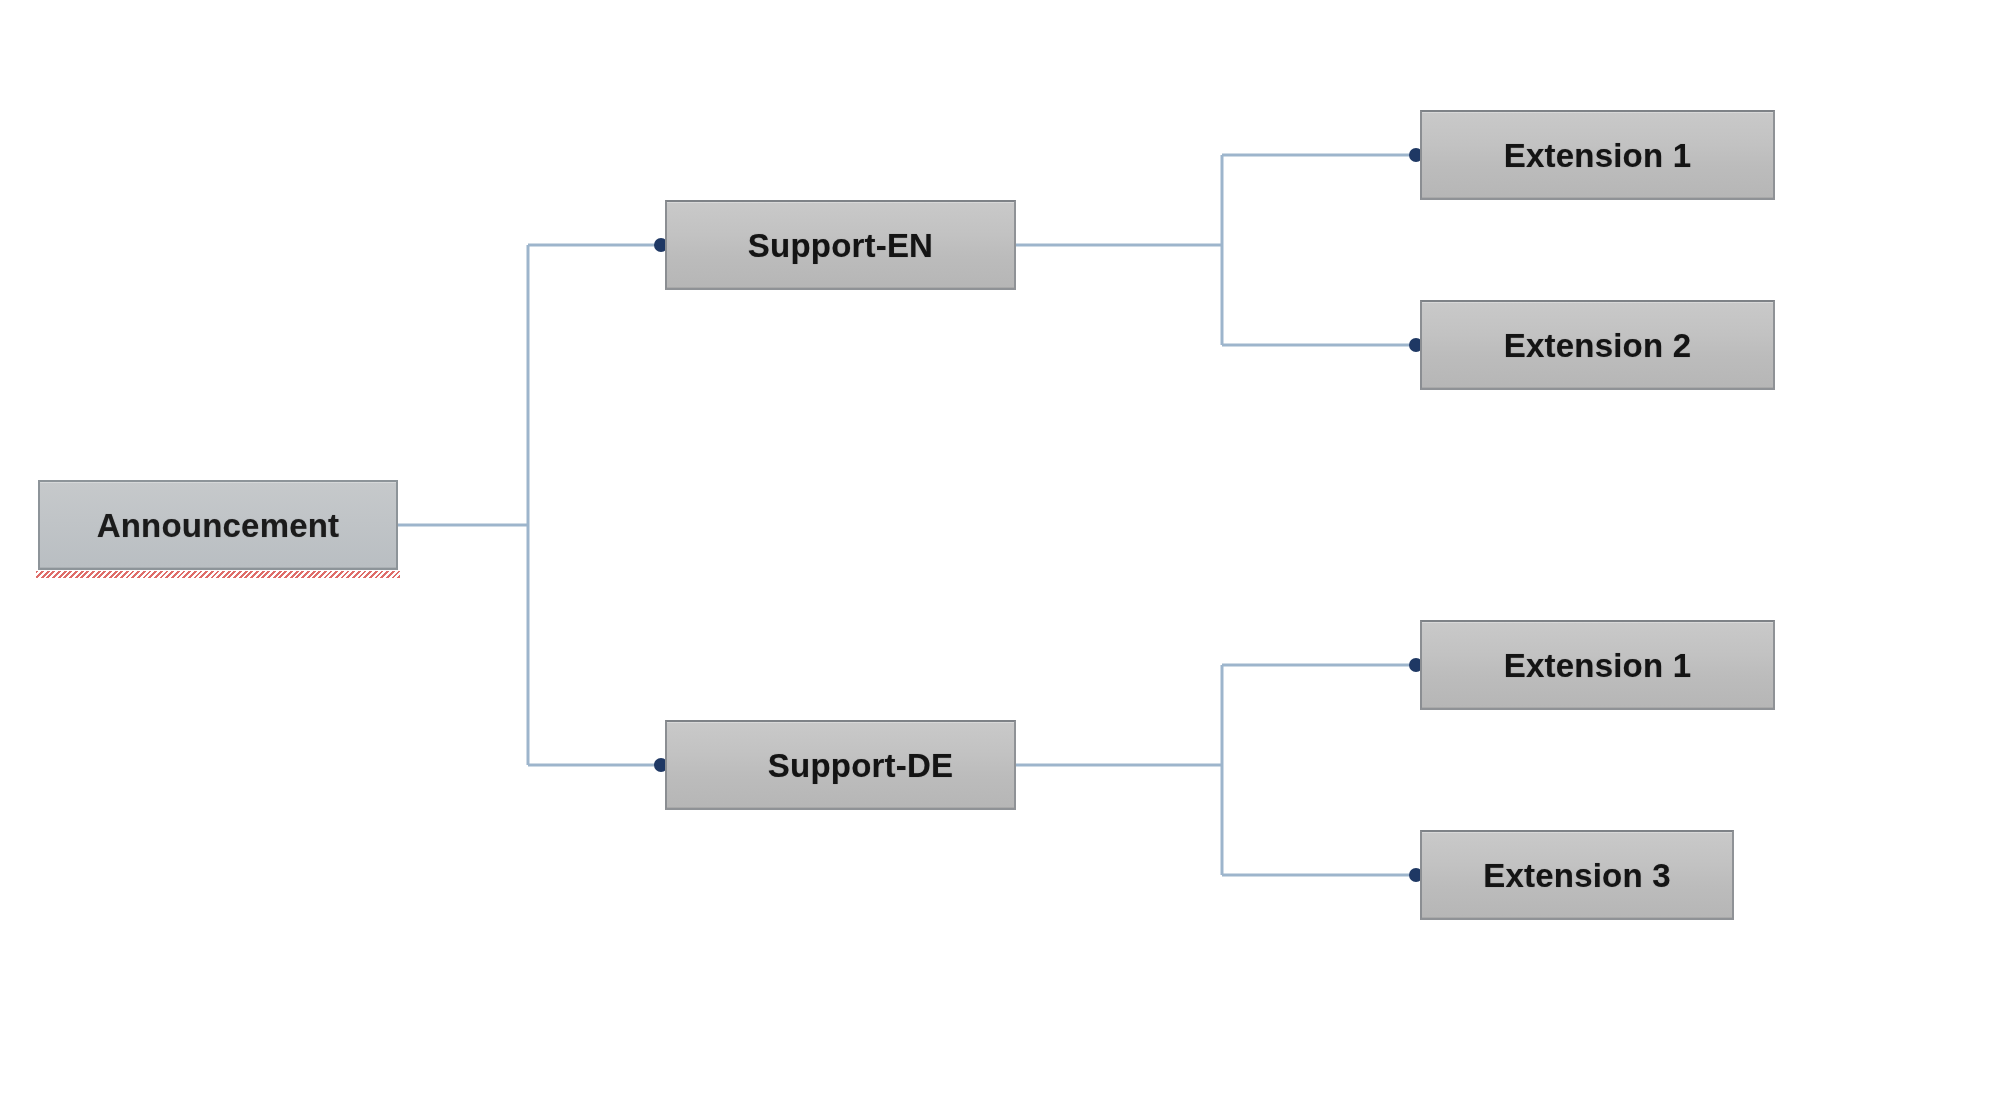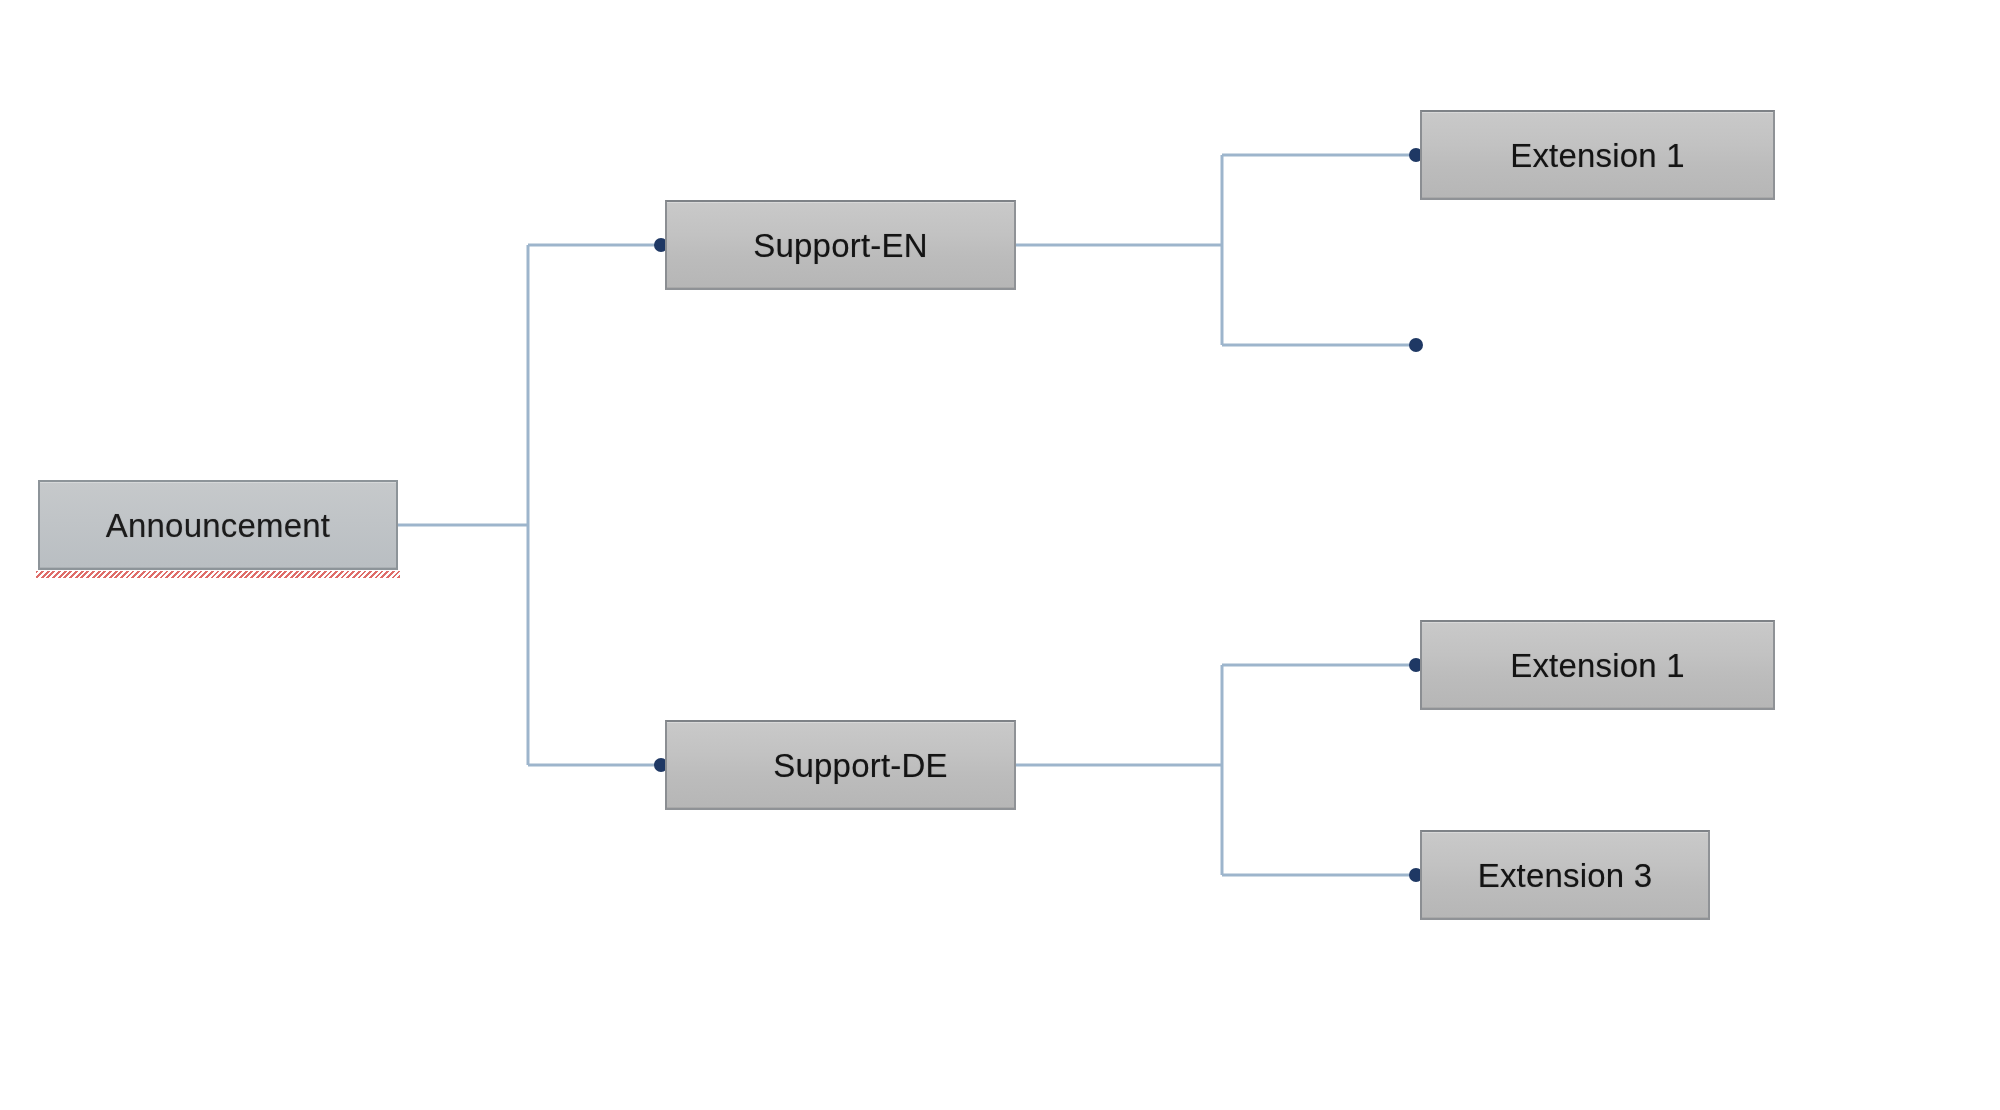--- a/index.html
+++ b/index.html
@@ -35,21 +35,21 @@
     background: linear-gradient(to bottom, #c9c9c9 0%, #c2c2c2 38%, #bcbcbc 62%, #b6b6b6 100%);
     border: 2px solid #8f9296;
     border-top-color: #7e8287;
     border-left-color: #8b8e92;
     box-shadow: inset 0 1px 0 rgba(255,255,255,0.28),
                 inset 0 -1px 0 rgba(0,0,0,0.07);
     z-index: 3;
   }
   .node-label {
     font-size: 33px;
-    font-weight: normal;
+    font-weight: bold;
     color: #141414;
     letter-spacing: 0.2px;
     white-space: nowrap;
     line-height: 1;
     position: relative;
     text-shadow: 0 0 1px rgba(0,0,0,0.35);
   }
   
   .node.root {
     background: linear-gradient(to bottom, #c6c9cb 0%, #c0c4c7 45%, #b9bec2 100%);
@@ -133,22 +133,25 @@
   </div>
 
   <div class="node" style="left: 665px; top: 720px; width: 351px; height: 90px; padding-left: 40px;">
     <span class="node-label">Support-DE</span>
   </div>
 
   <div class="node" style="left: 1420px; top: 110px; width: 355px; height: 90px;">
     <span class="node-label">Extension 1</span>
   </div>
 
+  <div class="node" style="left: 1420px; top: 300px; width: 355px; height: 90px;">
+    <span class="node-label">Extension 2</span>
+  </div>
 
   <div class="node" style="left: 1420px; top: 620px; width: 355px; height: 90px;">
     <span class="node-label">Extension 1</span>
   </div>
 
-  <div class="node" style="left: 1420px; top: 830px; width: 290px; height: 90px;">
+  <div class="node" style="left: 1420px; top: 830px; width: 314px; height: 90px;">
     <span class="node-label">Extension 3</span>
   </div>
 
 </div>
 
 </body></html>

